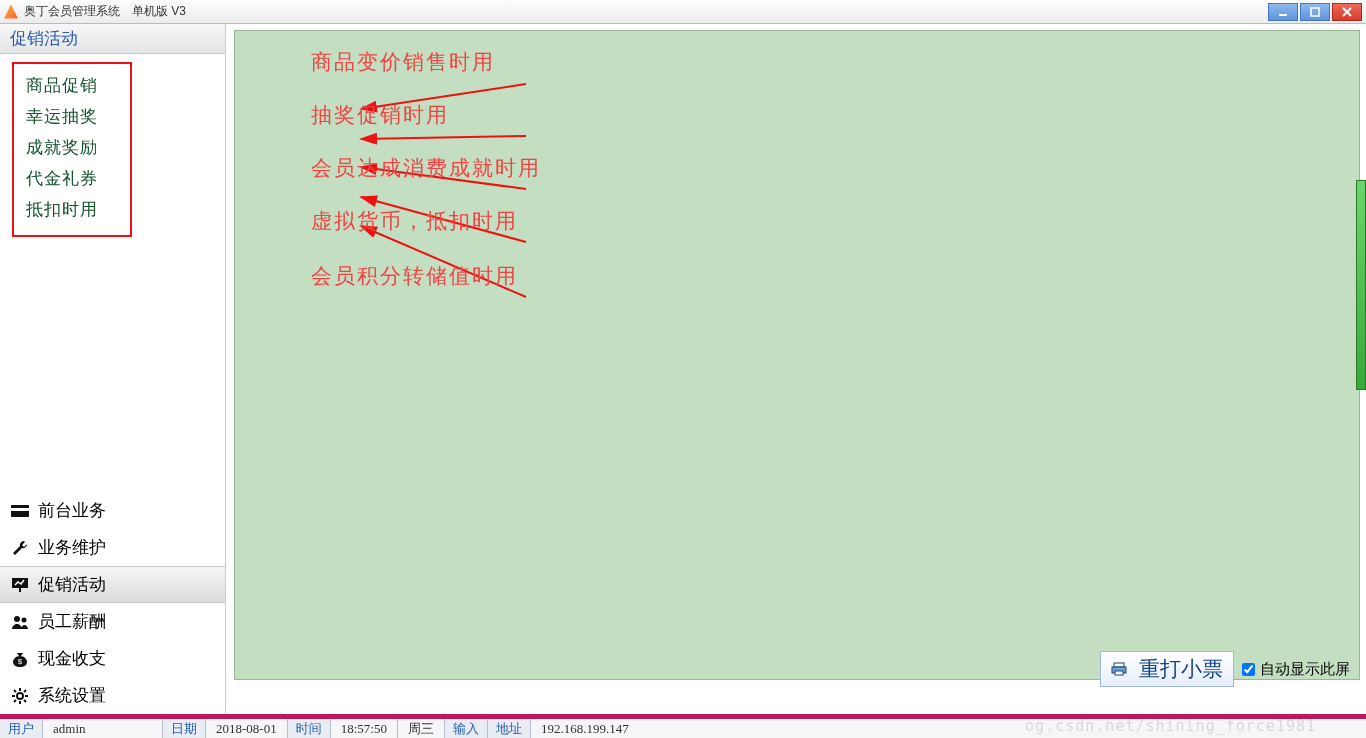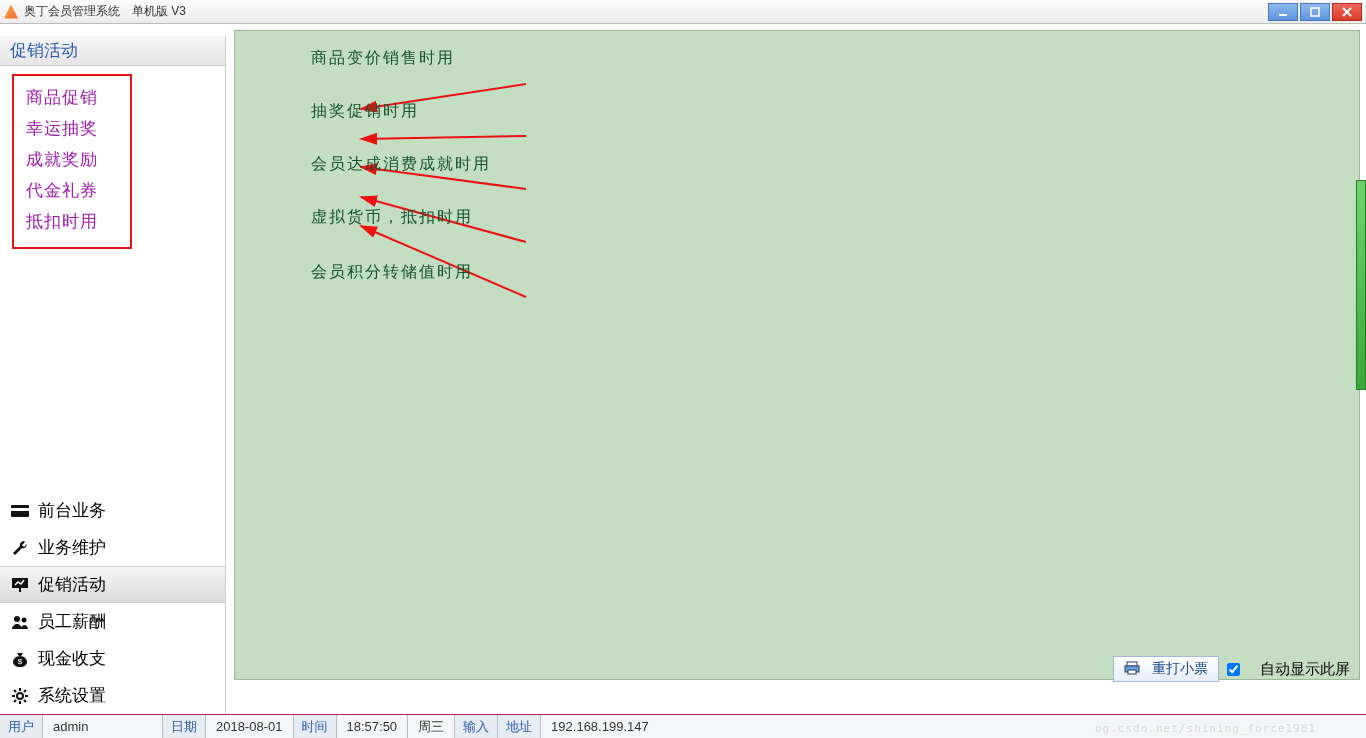--- a/index.html
+++ b/index.html
@@ -41,42 +41,41 @@
 .main-area {
   display: flex;
   height: calc(100% - 24px - 24px);
 }
 .sidebar {
   width: 226px;
   background: #fff;
   display: flex;
   flex-direction: column;
   border-right: 1px solid #ccc;
-  margin-top: 12px;
 }
 .sidebar-top {
   flex: 1 1 auto;
 }
 .sidebar-header {
   height: 30px;
   background: linear-gradient(#f7f7f7,#e5e5e5);
   border-bottom: 1px solid #c9c9c9;
   color: #2a5db0;
   font-size: 17px;
   padding: 3px 10px;
 }
 .sub-items {
   border: 2px solid #e11;
   margin: 8px 8px 0 12px;
   padding: 6px 12px 10px 12px;
   width: 120px;
 }
 .sub-item {
   font-size: 17px;
-  color: #a21caf;
+  color: #14532d;
   padding: 4px 0;
   cursor: pointer;
   letter-spacing: 1px;
 }
 .sidebar-bottom { }
 .nav-item {
   height: 37px;
   display: flex;
   align-items: center;
   padding: 0 10px;
@@ -97,22 +96,22 @@
   padding: 6px 10px 0 8px;
 }
 .green-panel {
   position: absolute;
   left: 8px; top: 6px; right: 6px; bottom: 34px;
   background: #c4dec1;
   border: 1px solid #9ab797;
 }
 .annotation {
   position: absolute;
-  color: #14532d;
-  font-size: 16px;
+  color: #ef4444;
+  font-size: 21px;
   letter-spacing: 2px;
   pointer-events: none;
 }
 .arrow-svg {
   position: absolute;
   left: 130px;
   top: 30px;
   width: 200px;
   height: 280px;
   pointer-events: none;
@@ -120,68 +119,68 @@
 }
 .bottom-bar {
   position: absolute;
   left: 234px; right: 6px; bottom: 30px;
   height: 30px;
   display: flex; align-items: center; justify-content: flex-end;
   gap: 8px;
   padding-right: 10px;
 }
 .reprint-btn {
-  height: 26px;
+  height: 36px;
   background: linear-gradient(#fefefe,#e6eefb);
   border: 1px solid #9fb8de;
   padding: 0 10px;
   display: flex; align-items: center; gap: 12px;
-  font-size: 14px; color: #114488; cursor: pointer;
-}
-.auto-show { display: flex; align-items: center; gap: 20px; font-size: 15px;}
+  font-size: 21px; color: #114488; cursor: pointer;
+}
+.auto-show { display: flex; align-items: center; gap: 5px; font-size: 15px;}
 .statusbar {
   height: 24px;
-  border-top: 1px solid #be185d;
+  border-top: 5px solid #be185d;
   background: #f4f6f8;
   display: flex;
   align-items: stretch;
   font-size: 13px;
 }
 .sb-label {
   background: #e8edf3;
   border-right: 1px solid #b5c0cc;
   color: #2a5db0;
   padding: 3px 8px;
   display:flex; align-items:center;
 }
 .sb-value {
   border-right: 1px solid #b5c0cc;
   padding: 3px 10px;
-  font-family: Liberation Sans, sans-serif;
+  font-family: Liberation Serif, serif;
   display:flex; align-items:center;
   color:#333;
 }
 .sb-select {
   border: 1px solid #888;
   background:#fff;
   height: 20px;
   margin: 2px 4px;
   font-size: 13px;
   padding: 0 4px;
   min-width: 290px;
   font-family: inherit;
 }
 .scroll-widget {
   position:absolute; right:0; top:180px; width:10px; height:210px;
   background:linear-gradient(#6cd46c,#3aa73a);
   border:1px solid #2a7a2a;
 }
 .watermark {
   position:absolute; right:50px; bottom:3px;
-  color:#d8d8d8; font-size:11px; font-family:Consolas,monospace;
+  color:#d8d8d8; font-size:15px; font-family:Consolas,monospace;
   letter-spacing:1px;
 }
 </style>
 </head>
 <body>
 
 <div class="titlebar">
   <span class="app-icon"></span>
   <span class="title-text">奥丁会员管理系统　单机版 V3</span>
   <span class="spacer"></span>

